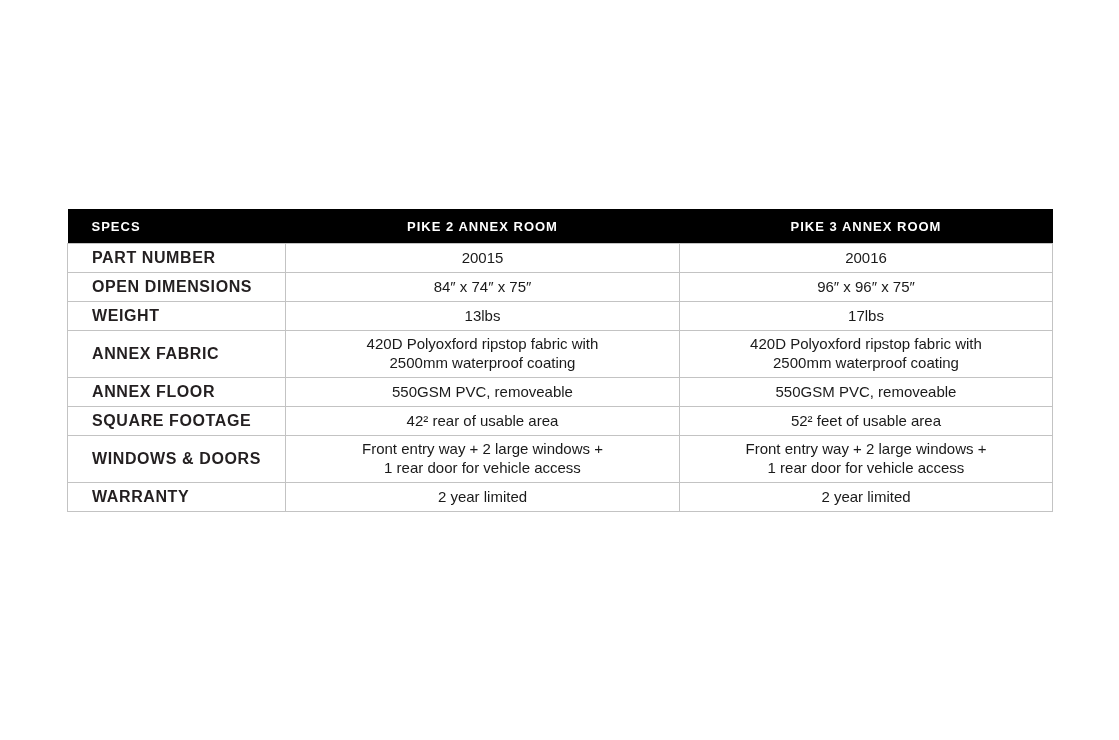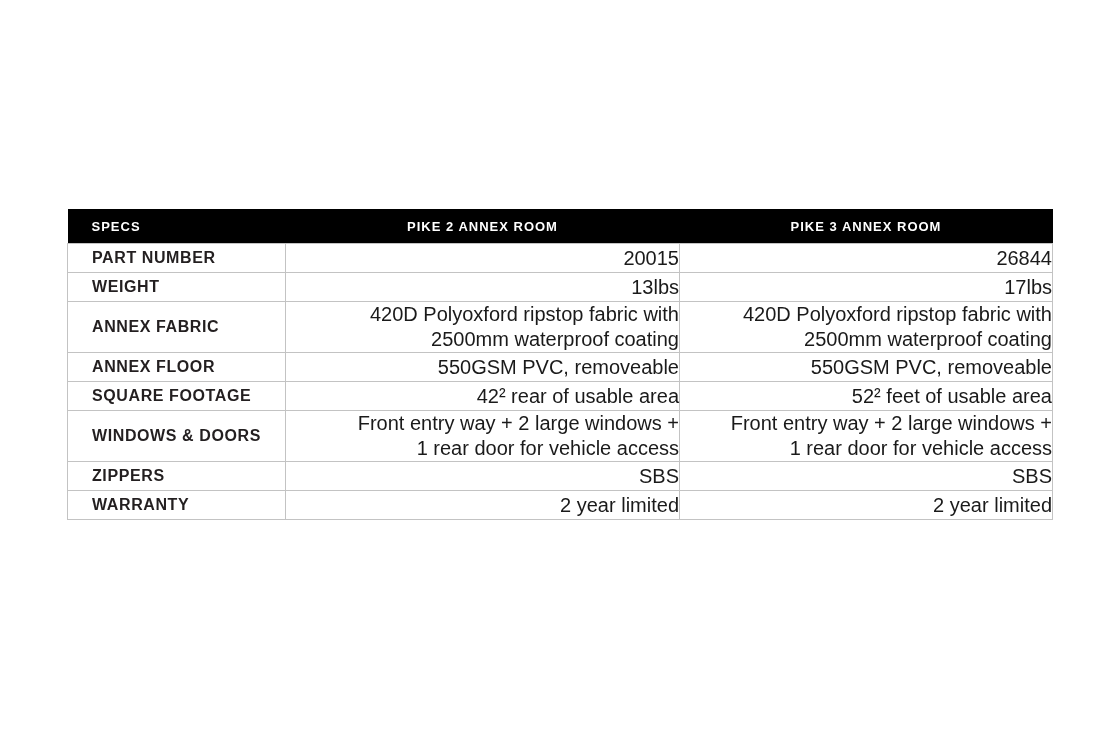--- a/index.html
+++ b/index.html
@@ -56,23 +56,23 @@
   td.label {
     font-size: 16px;
     font-weight: bold;
     letter-spacing: 0.6px;
     text-transform: uppercase;
     text-align: left;
     padding-left: 24px;
     color: #231f20;
   }
   td.value {
-    font-size: 20px;
+    font-size: 15px;
     font-weight: normal;
-    text-align: right;
+    text-align: center;
     color: #1a1a1a;
     white-space: pre-line;
     line-height: 1.25;
   }
 </style>
 </head>
 <body>
 
 <div class="page">
   <table class="specs">
@@ -85,21 +85,26 @@
       <tr>
         <th class="h-specs">SPECS</th>
         <th class="h-col">PIKE 2 ANNEX ROOM</th>
         <th class="h-col">PIKE 3 ANNEX ROOM</th>
       </tr>
     </thead>
     <tbody>
       <tr>
         <td class="label">PART NUMBER</td>
         <td class="value">20015</td>
-        <td class="value">26844</td>
+        <td class="value">20016</td>
+      </tr>
+      <tr>
+        <td class="label">OPEN DIMENSIONS</td>
+        <td class="value">84″ x 74″ x 75″</td>
+        <td class="value">96″ x 96″ x 75″</td>
       </tr>
       <tr>
         <td class="label">WEIGHT</td>
         <td class="value">13lbs</td>
         <td class="value">17lbs</td>
       </tr>
       <tr class="tall">
         <td class="label">ANNEX FABRIC</td>
         <td class="value">420D Polyoxford ripstop fabric with
 2500mm waterproof coating</td>
@@ -117,24 +122,19 @@
         <td class="value">52² feet of usable area</td>
       </tr>
       <tr class="tall">
         <td class="label">WINDOWS &amp; DOORS</td>
         <td class="value">Front entry way + 2 large windows +
 1 rear door for vehicle access</td>
         <td class="value">Front entry way + 2 large windows +
 1 rear door for vehicle access</td>
       </tr>
       <tr>
-        <td class="label">ZIPPERS</td>
-        <td class="value">SBS</td>
-        <td class="value">SBS</td>
-      </tr>
-      <tr>
         <td class="label">WARRANTY</td>
         <td class="value">2 year limited</td>
         <td class="value">2 year limited</td>
       </tr>
     </tbody>
   </table>
 </div>
 
 </body></html>

